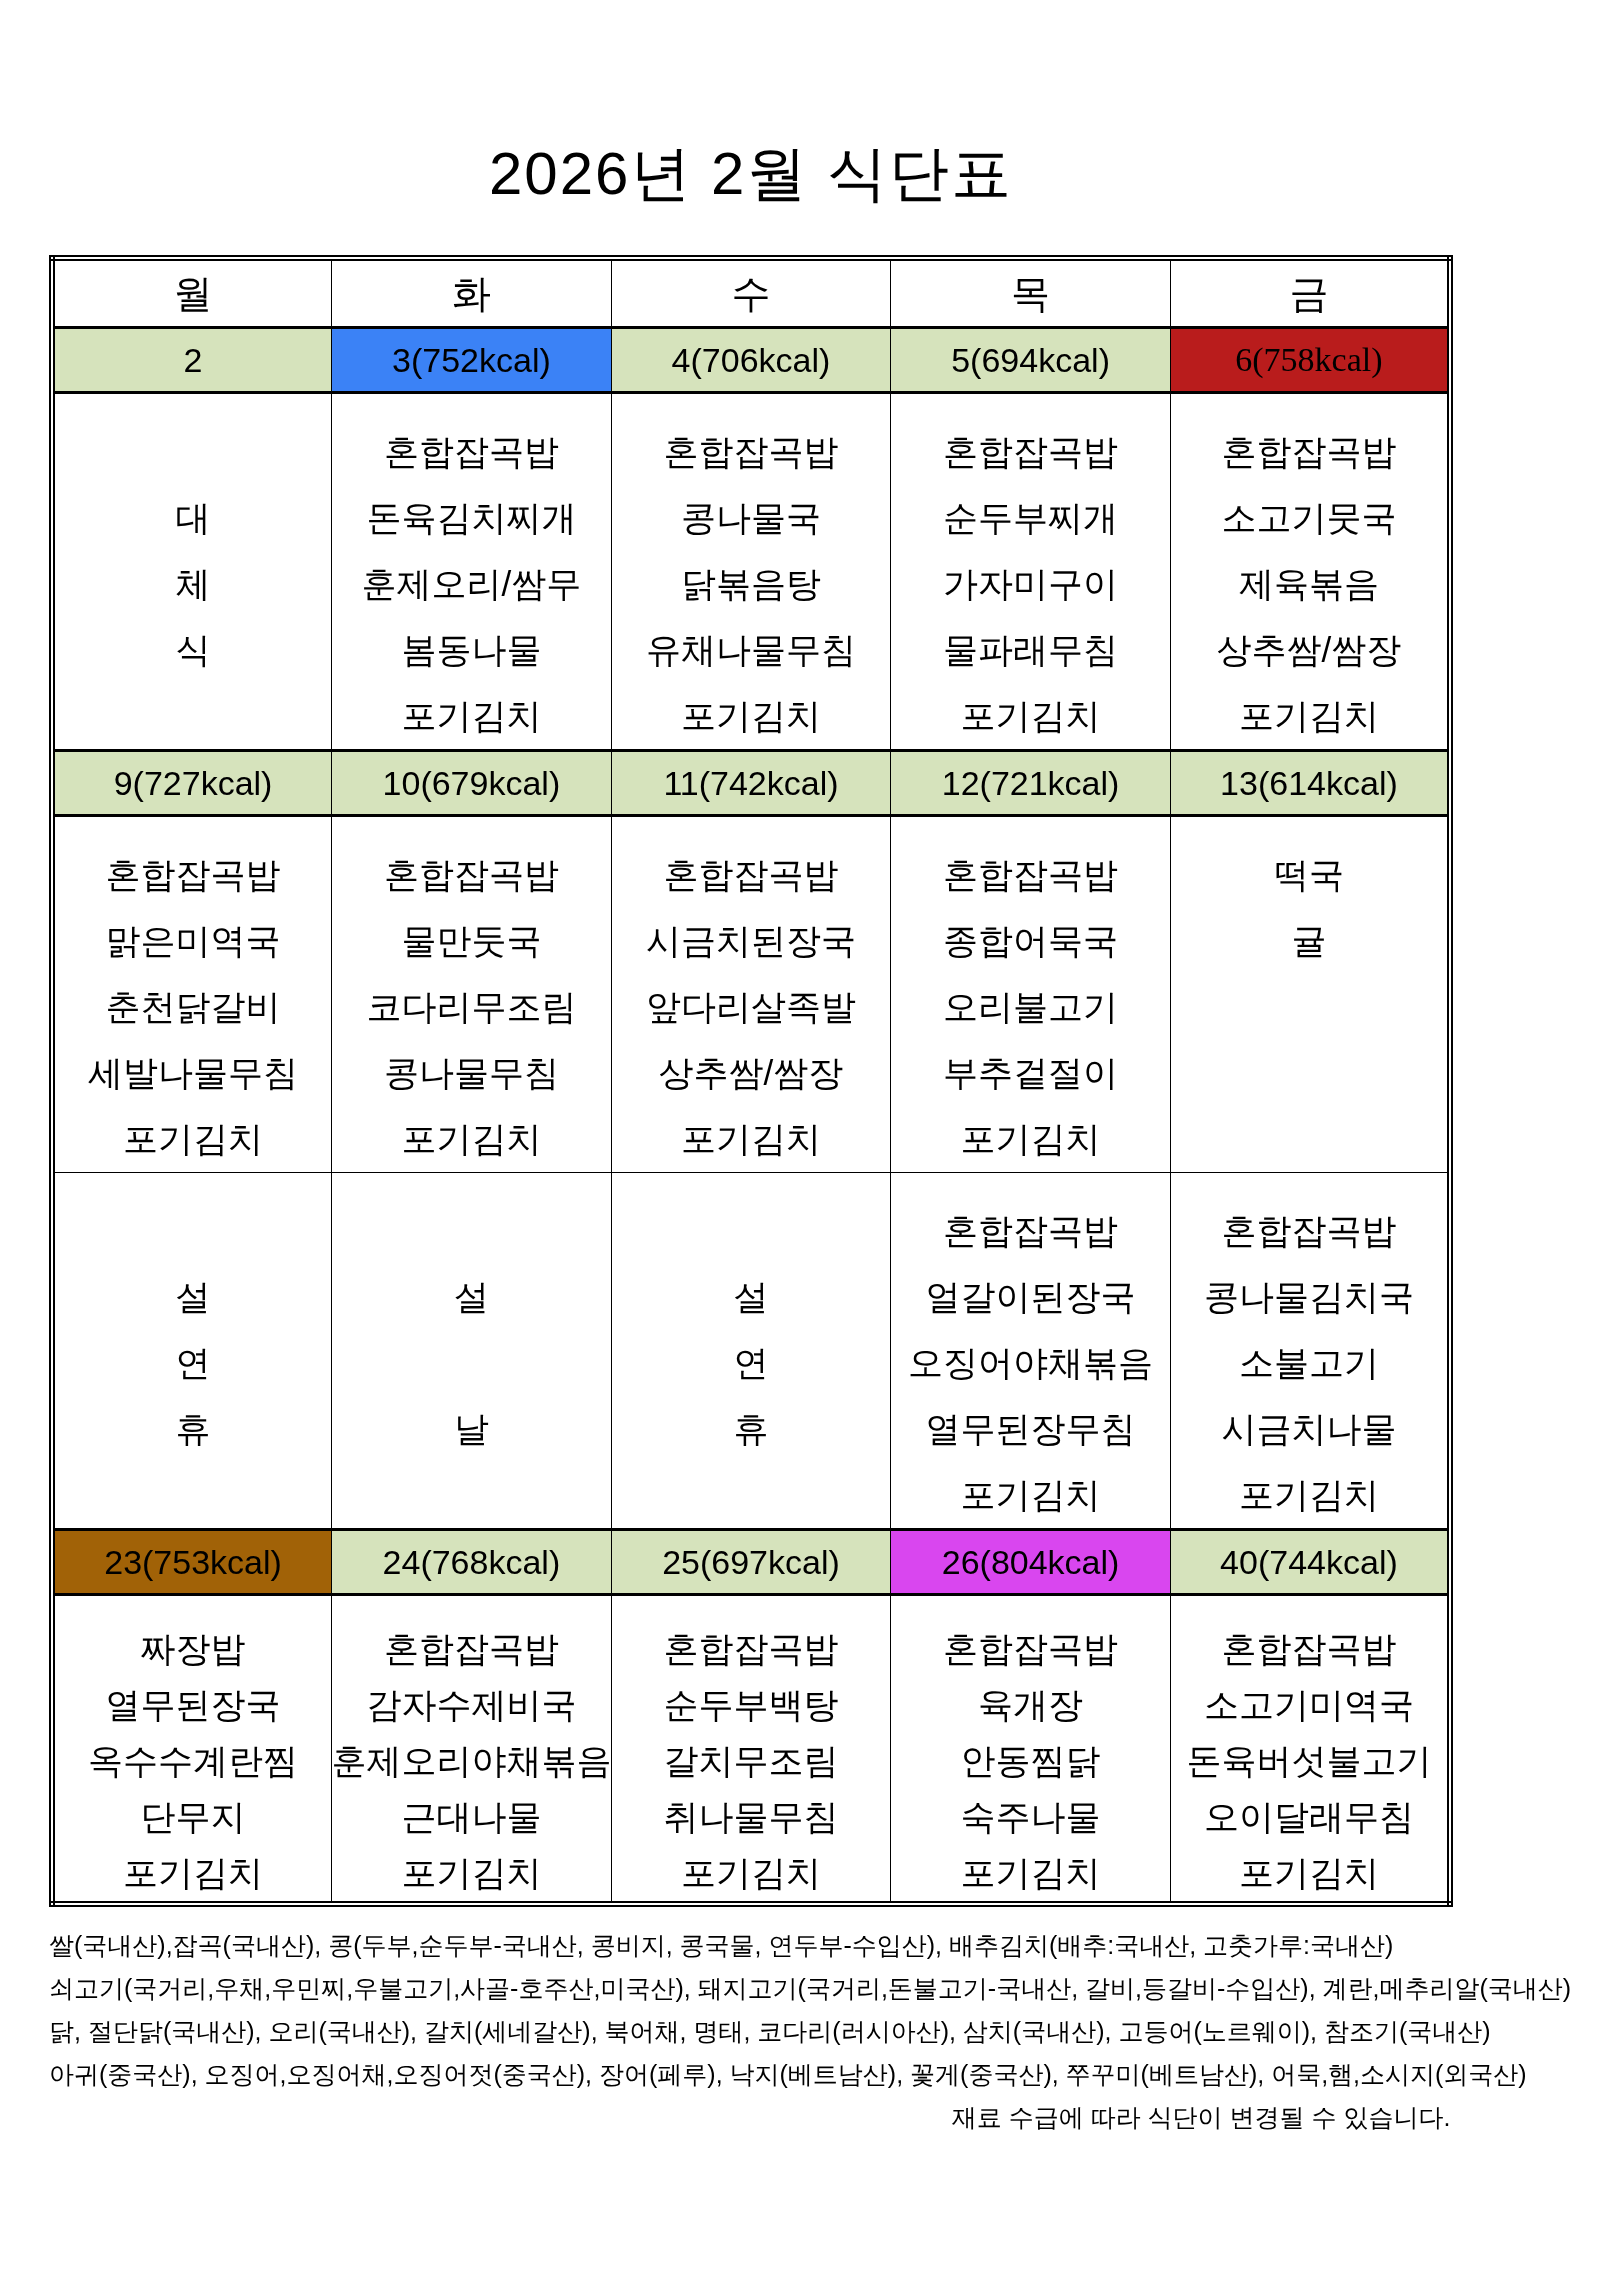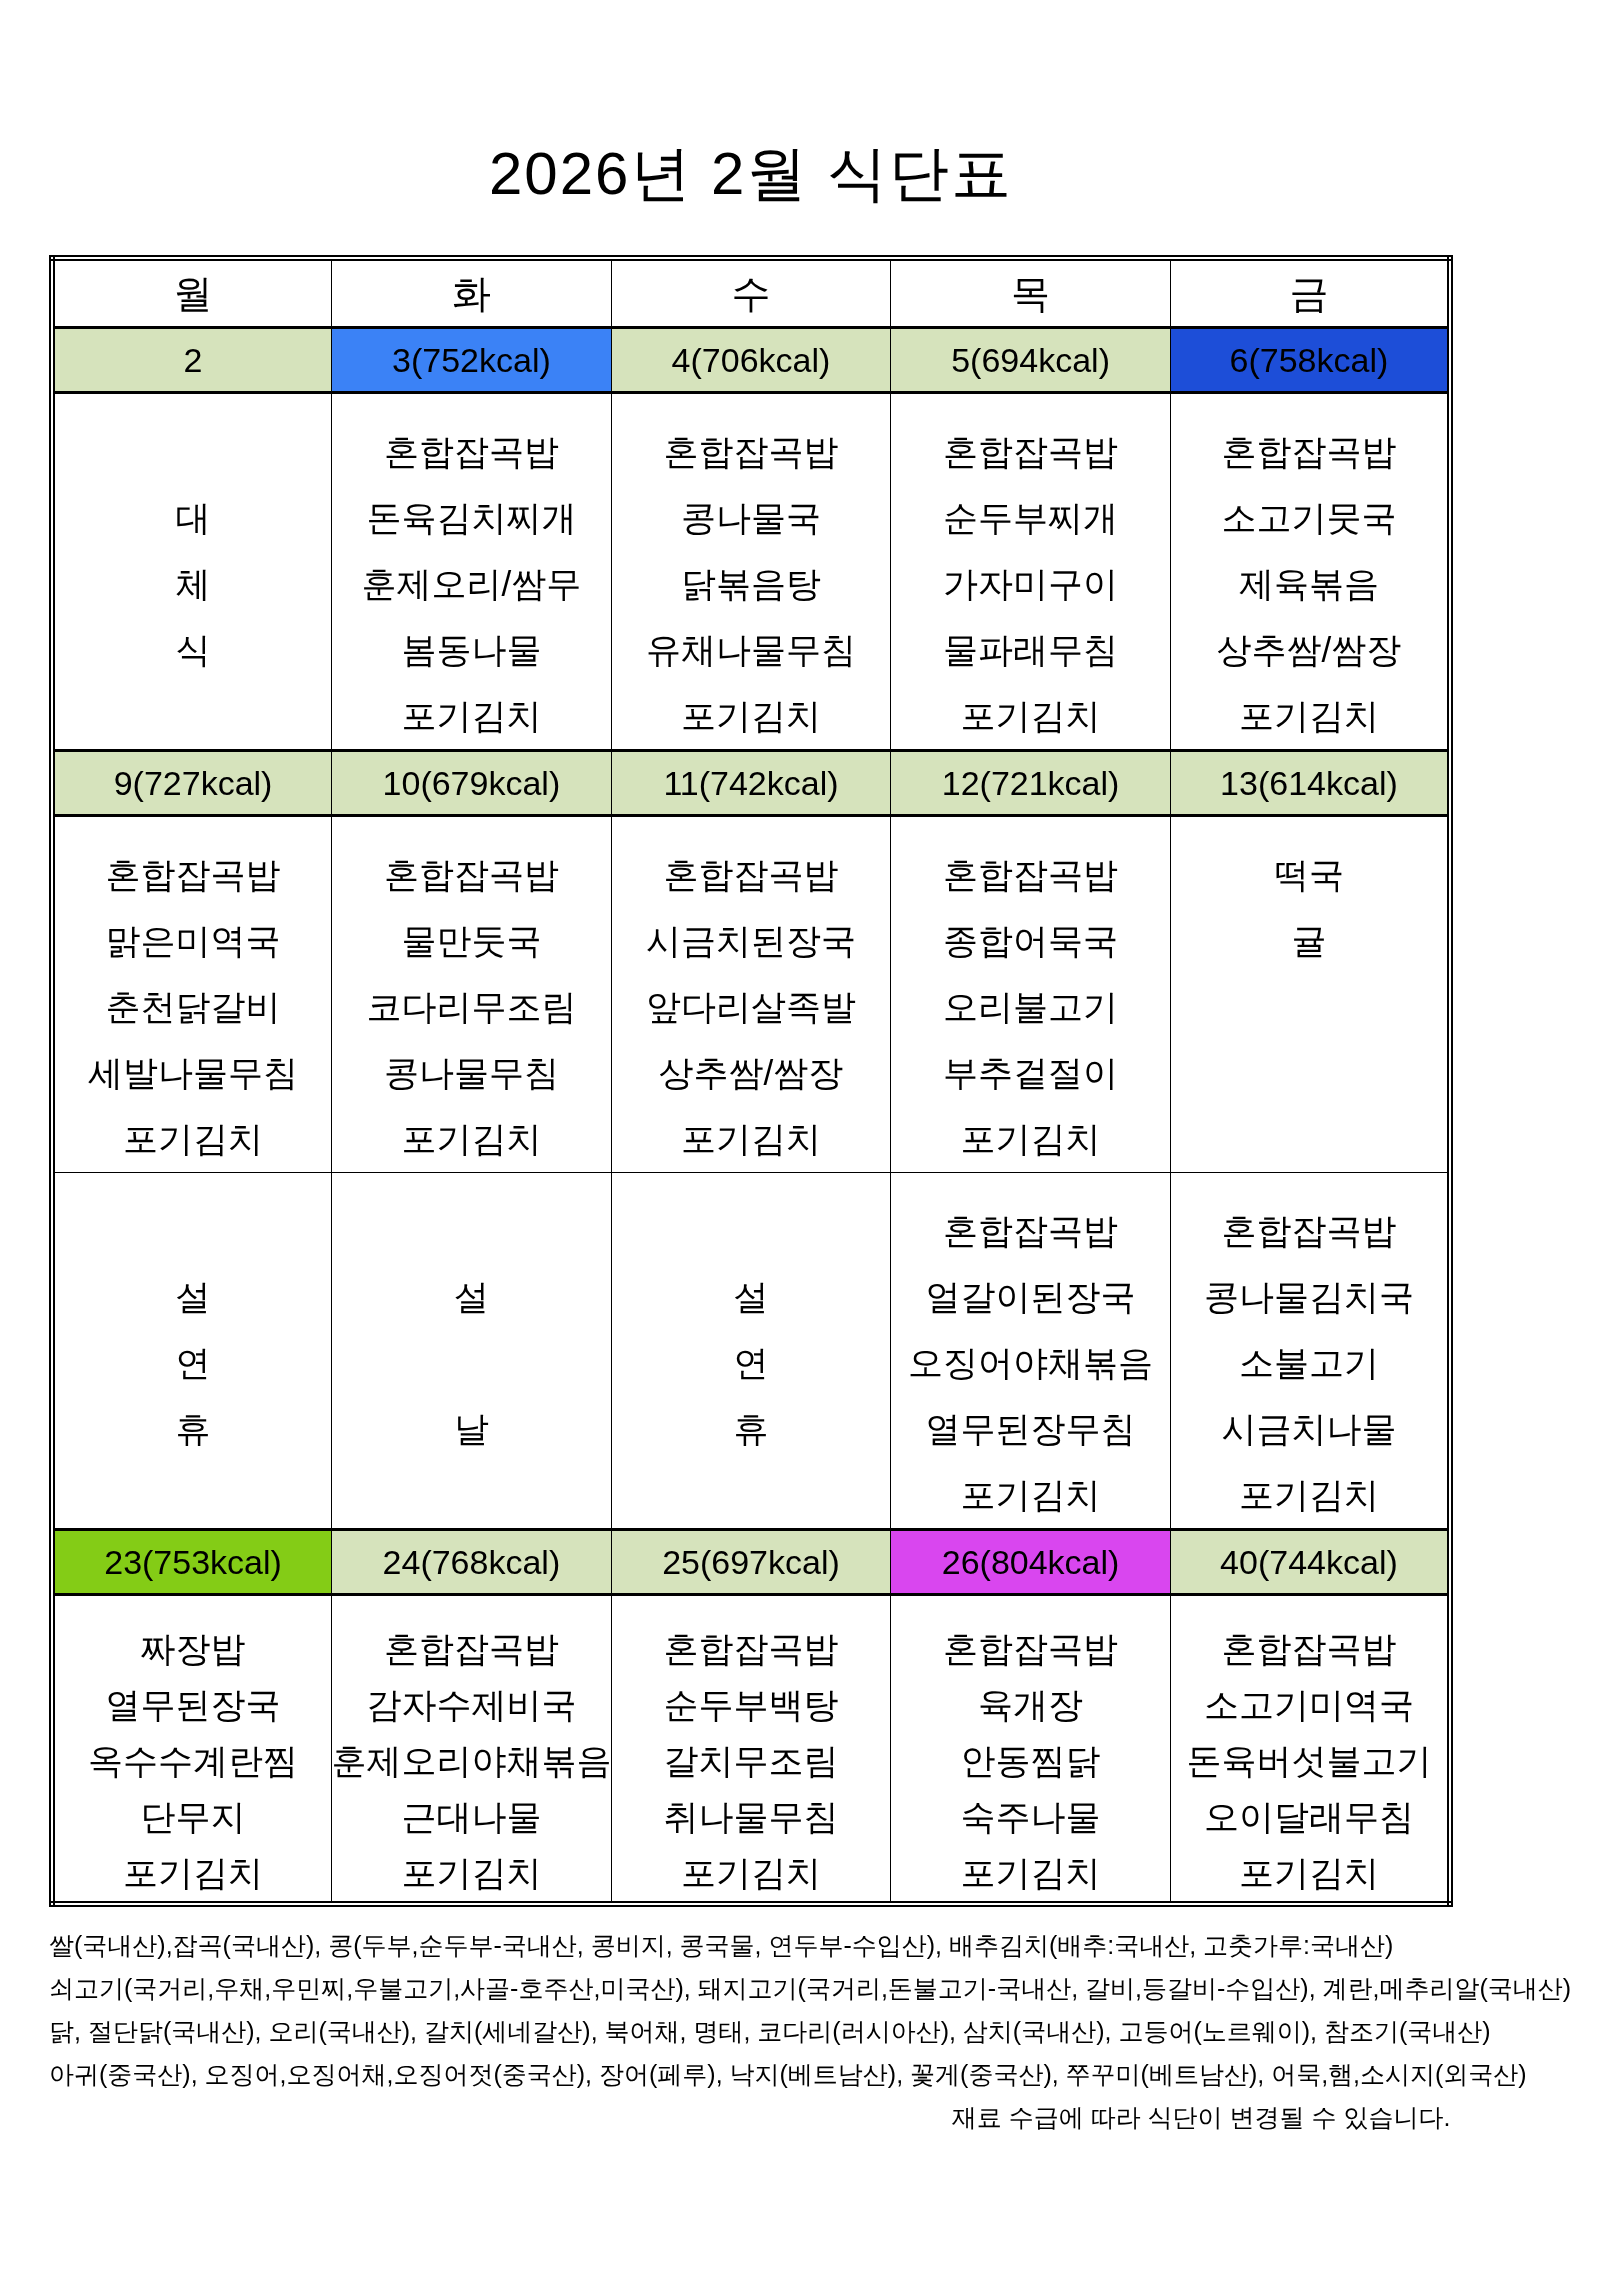--- a/index.html
+++ b/index.html
@@ -110,21 +110,21 @@
         <th>금</th>
       </tr>
     </thead>
     <tbody>
 
       <tr class="date-row">
         <td style="background: rgb(214, 227, 188);">2</td>
         <td style="background: #3b82f6;">3(752kcal)</td>
         <td style="background: rgb(214, 227, 188);">4(706kcal)</td>
         <td style="background: rgb(214, 227, 188);">5(694kcal)</td>
-        <td style="background: #1d4ed8;">6(758kcal)</td>
+        <td style="background: #b91c1c; font-family: Liberation Serif, serif;">6(758kcal)</td>
       </tr>
       <tr class="menu-row">
         <td>
             <div class="menu-lines">
           <div class="menu-line"></div>
           <div class="menu-line">대</div>
           <div class="menu-line">체</div>
           <div class="menu-line">식</div>
           <div class="menu-line"></div>
         </div>
@@ -264,21 +264,21 @@
           <div class="menu-line">혼합잡곡밥</div>
           <div class="menu-line">콩나물김치국</div>
           <div class="menu-line">소불고기</div>
           <div class="menu-line">시금치나물</div>
           <div class="menu-line">포기김치</div>
         </div>
           </td>
       </tr>
 
       <tr class="date-row">
-        <td style="background: #84cc16;">23(753kcal)</td>
+        <td style="background: #a16207;">23(753kcal)</td>
         <td style="background: rgb(214, 227, 188);">24(768kcal)</td>
         <td style="background: rgb(214, 227, 188);">25(697kcal)</td>
         <td style="background: #d946ef;">26(804kcal)</td>
         <td style="background: rgb(214, 227, 188);">40(744kcal)</td>
       </tr>
       <tr class="menu-row last-week">
         <td>
             <div class="menu-lines">
           <div class="menu-line">짜장밥</div>
           <div class="menu-line">열무된장국</div>

